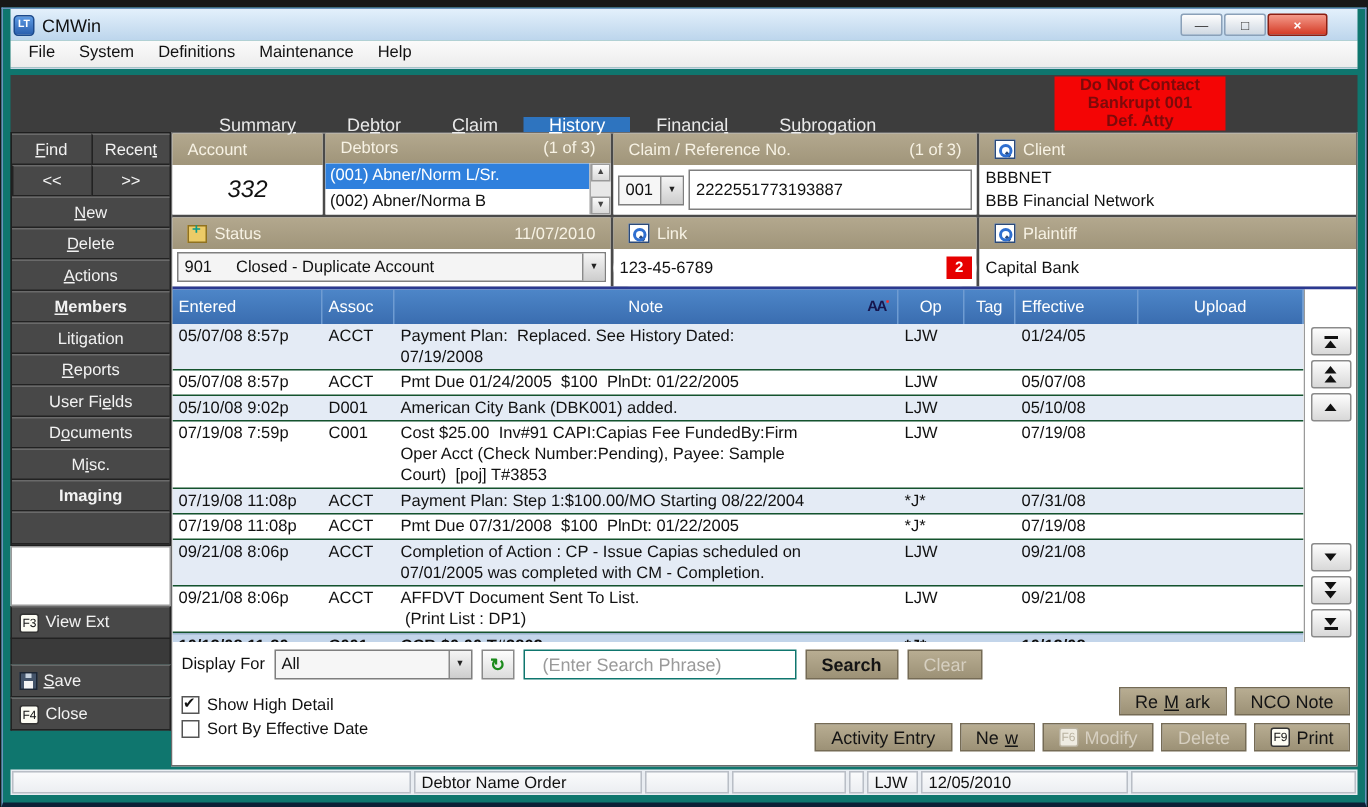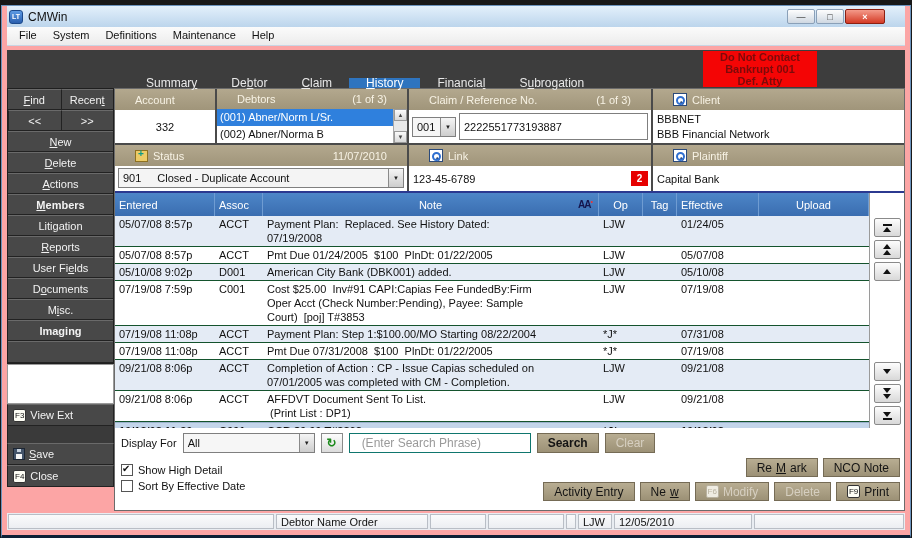--- a/index.html
+++ b/index.html
@@ -2,21 +2,21 @@
 <html><head>
 <meta charset="utf-8">
 <style>
   * { margin:0; padding:0; box-sizing:border-box; }
   html,body { width:912px; height:538px; overflow:hidden; }
   body { font-family:"Liberation Sans", sans-serif; font-size:11px; color:#111; background:#141414; }
   #screen { position:relative; width:912px; height:538px; background:#181818; }
 
   
   .window { position:absolute; left:1px; right:1px; top:5px; bottom:0;
-    background:#fca5a5; border:1px solid #6b93bd; border-bottom:3px solid #0d2036;
+    background:#0f766e; border:1px solid #6b93bd; border-bottom:3px solid #0d2036;
     padding:0 5px 5px 5px; display:flex; flex-direction:column; }
 
   .titlebar { height:21px; display:flex; align-items:center; gap:5px; padding:0 2px;
     background:linear-gradient(#e3f0fb,#bcd5ec); }
   .app-icon { width:14px; height:14px; border-radius:3px; flex:0 0 auto;
     background:linear-gradient(#5d9be4,#2a5fae); color:#fff; font-size:7px; font-weight:bold;
     display:flex; align-items:center; justify-content:center; border:1px solid #1c4a8c; }
   .title-text { font-size:12px; color:#101010; }
   .win-controls { margin-left:auto; display:flex; gap:1px; padding-right:18px; }
   .wbtn { width:28px; height:15px; display:flex; align-items:center; justify-content:center;
@@ -65,28 +65,28 @@
   .save-icon::after { content:""; position:absolute; left:2px; right:2px; bottom:0; height:5px; background:#f4f4f4; }
   .save-icon::before { content:""; position:absolute; left:3px; right:3px; top:0; height:3px; background:#c7d2de; }
 
   
   .content { flex:1; display:flex; flex-direction:column; background:#fff; border:1px solid #6b6b6b; min-width:0; }
   .hdr-row { display:flex; gap:2px; background:#4a4a4a; }
   .hdr-row.r1 { height:56px; border-bottom:2px solid #4a4a4a; }
   .hdr-row.r2 { height:46px; }
   .section { display:flex; flex-direction:column; background:#fff; }
   .sec-head { height:21px; background:linear-gradient(#b3a88e,#a0957a); color:#f7f2e4;
-    display:flex; align-items:center; gap:5px; padding:0 20px; }
+    display:flex; align-items:center; gap:5px; padding:0 10px; }
   .sec-head .count, .sec-head .hdate { margin-left:auto; }
   .sec-body { flex:1; display:flex; align-items:stretch; background:#fff; }
 
   .w-account { width:100px; } .w-debtors { width:190px; } .w-mid { width:242px; } .w-end { flex:1; }
   .w-status { width:292px; }
 
-  .account-val { flex:1; display:flex; align-items:center; justify-content:center; font-size:11px; }
+  .account-val { flex:1; display:flex; align-items:center; justify-content:center; font-size:16px;font-style:italic; }
 
   .debtor-wrap { flex:1; display:flex; }
   .debtor-list { flex:1; display:flex; flex-direction:column; }
   .ditem { height:17px; line-height:17px; padding:0 3px; white-space:nowrap; overflow:hidden; }
   .ditem.sel { background:#2f80dd; color:#fff; }
   .dscroll { width:14px; background:#e8e8e8; border-left:1px solid #aaa; display:flex;
     flex-direction:column; justify-content:space-between; }
   .sarr { height:12px; display:flex; align-items:center; justify-content:center; font-size:6px;
     color:#444; background:linear-gradient(#fbfbfb,#d9d9d9); border:1px solid #9a9a9a; }
 

